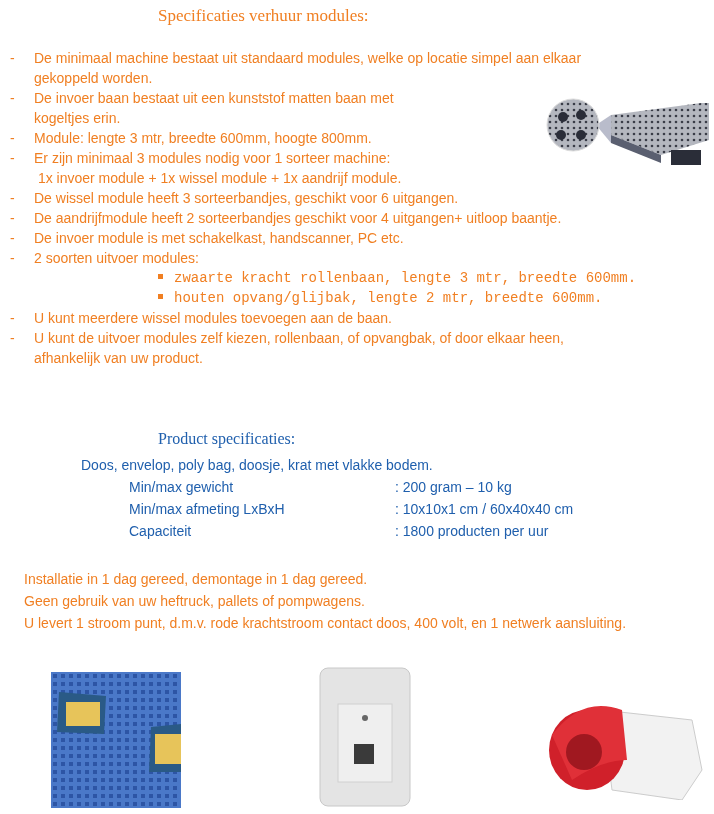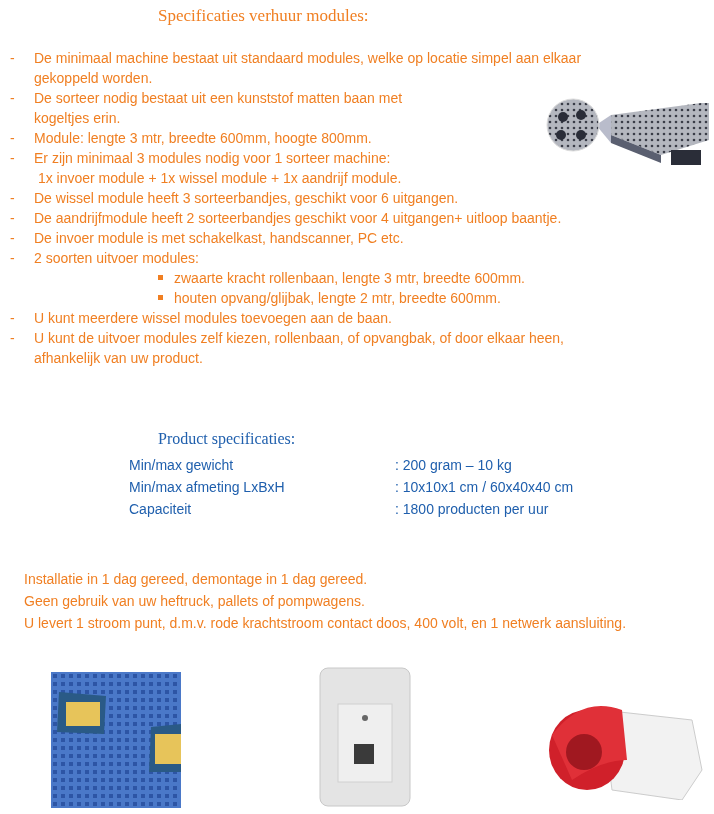--- a/index.html
+++ b/index.html
@@ -2,41 +2,41 @@
 <html><head>
 <meta charset="utf-8">
 <style>
   html,body{margin:0;padding:0;background:#fff;}
   body{width:714px;height:814px;position:relative;overflow:hidden;font-family:"Liberation Sans",sans-serif;}
   .title{position:absolute;left:158px;top:6px;font-family:"Liberation Serif",serif;font-size:17px;color:#f07f22;}
   .list{position:absolute;left:8px;top:48px;width:700px;font-size:14px;line-height:20px;color:#f07f22;}
   .li{position:relative;padding-left:26px;}
   .li .dash{position:absolute;left:2px;top:0;}
   .cont{padding-left:26px;}
-  .sub{padding-left:150px;position:relative;}
+  .sub{padding-left:150px;position:relative;font-family:Liberation Mono, monospace;}
   .sub .sq{display:inline-block;width:5px;height:5px;background:#f07f22;margin-right:11px;vertical-align:middle;position:relative;top:-2px;}
   .belt-img{position:absolute;left:541px;top:95px;width:168px;height:70px;}
   .ptitle{position:absolute;left:158px;top:430px;font-family:"Liberation Serif",serif;font-size:16px;color:#1f5fad;}
   .pspec{position:absolute;left:81px;top:454px;font-size:14px;line-height:22px;color:#1f5fad;width:600px;}
   .row{display:flex;margin-left:48px;}
   .row .k{width:266px;}
   .notes{position:absolute;left:24px;top:568px;font-size:14px;line-height:22px;color:#f07f22;width:670px;}
   .img1{position:absolute;left:51px;top:672px;width:130px;height:136px;}
   .img2{position:absolute;left:318px;top:666px;width:94px;height:142px;}
   .img3{position:absolute;left:542px;top:690px;width:168px;height:110px;}
 </style>
 </head>
 <body>
 
 <div class="title">Specificaties verhuur modules:</div>
 
 <div class="list">
   <div class="li"><span class="dash">-</span><span>De minimaal machine bestaat uit standaard modules, welke op locatie simpel aan elkaar</span></div>
   <div class="cont">gekoppeld worden.</div>
-  <div class="li"><span class="dash">-</span><span>De sorteer nodig bestaat uit een kunststof matten baan met</span></div>
+  <div class="li"><span class="dash">-</span><span>De invoer baan bestaat uit een kunststof matten baan met</span></div>
   <div class="cont">kogeltjes erin.</div>
   <div class="li"><span class="dash">-</span><span>Module: lengte 3 mtr,  breedte 600mm,  hoogte 800mm.</span></div>
   <div class="li"><span class="dash">-</span><span>Er zijn minimaal 3 modules nodig voor 1 sorteer machine:</span></div>
   <div class="cont" style="white-space:pre"> 1x invoer module + 1x wissel module + 1x aandrijf module.</div>
   <div class="li"><span class="dash">-</span><span>De wissel module heeft 3 sorteerbandjes, geschikt voor 6 uitgangen.</span></div>
   <div class="li"><span class="dash">-</span><span>De aandrijfmodule heeft 2 sorteerbandjes geschikt voor 4 uitgangen+ uitloop baantje.</span></div>
   <div class="li"><span class="dash">-</span><span>De invoer module is met schakelkast, handscanner, PC etc.</span></div>
   <div class="li"><span class="dash">-</span><span>2 soorten uitvoer modules:</span></div>
   <div class="sub"><span class="sq"></span><span>zwaarte kracht rollenbaan, lengte 3 mtr, breedte 600mm.</span></div>
   <div class="sub"><span class="sq"></span><span>houten opvang/glijbak, lengte 2 mtr, breedte 600mm.</span></div>
@@ -58,20 +58,21 @@
   <circle cx="32" cy="30" r="26" fill="url(#dots)" stroke="#ddd"></circle>
   <circle cx="22" cy="22" r="5" fill="#2a2d38"></circle>
     <circle cx="40" cy="20" r="5" fill="#2a2d38"></circle>
   <circle cx="20" cy="40" r="5" fill="#2a2d38"></circle>
     <circle cx="40" cy="40" r="5" fill="#2a2d38"></circle>
   <rect x="130" y="55" width="30" height="15" fill="#2a2d38"></rect>
 </svg>
 
 <div class="ptitle">Product specificaties:</div>
 <div class="pspec">
+  <div>Doos, envelop, poly bag, doosje, krat met vlakke bodem.</div>
   <div class="row">
       <span class="k">Min/max gewicht</span>
       <span>: 200 gram – 10 kg</span>
     </div>
   <div class="row">
       <span class="k">Min/max afmeting LxBxH</span>
       <span>: 10x10x1 cm / 60x40x40 cm</span>
     </div>
   <div class="row">
       <span class="k">Capaciteit</span>

